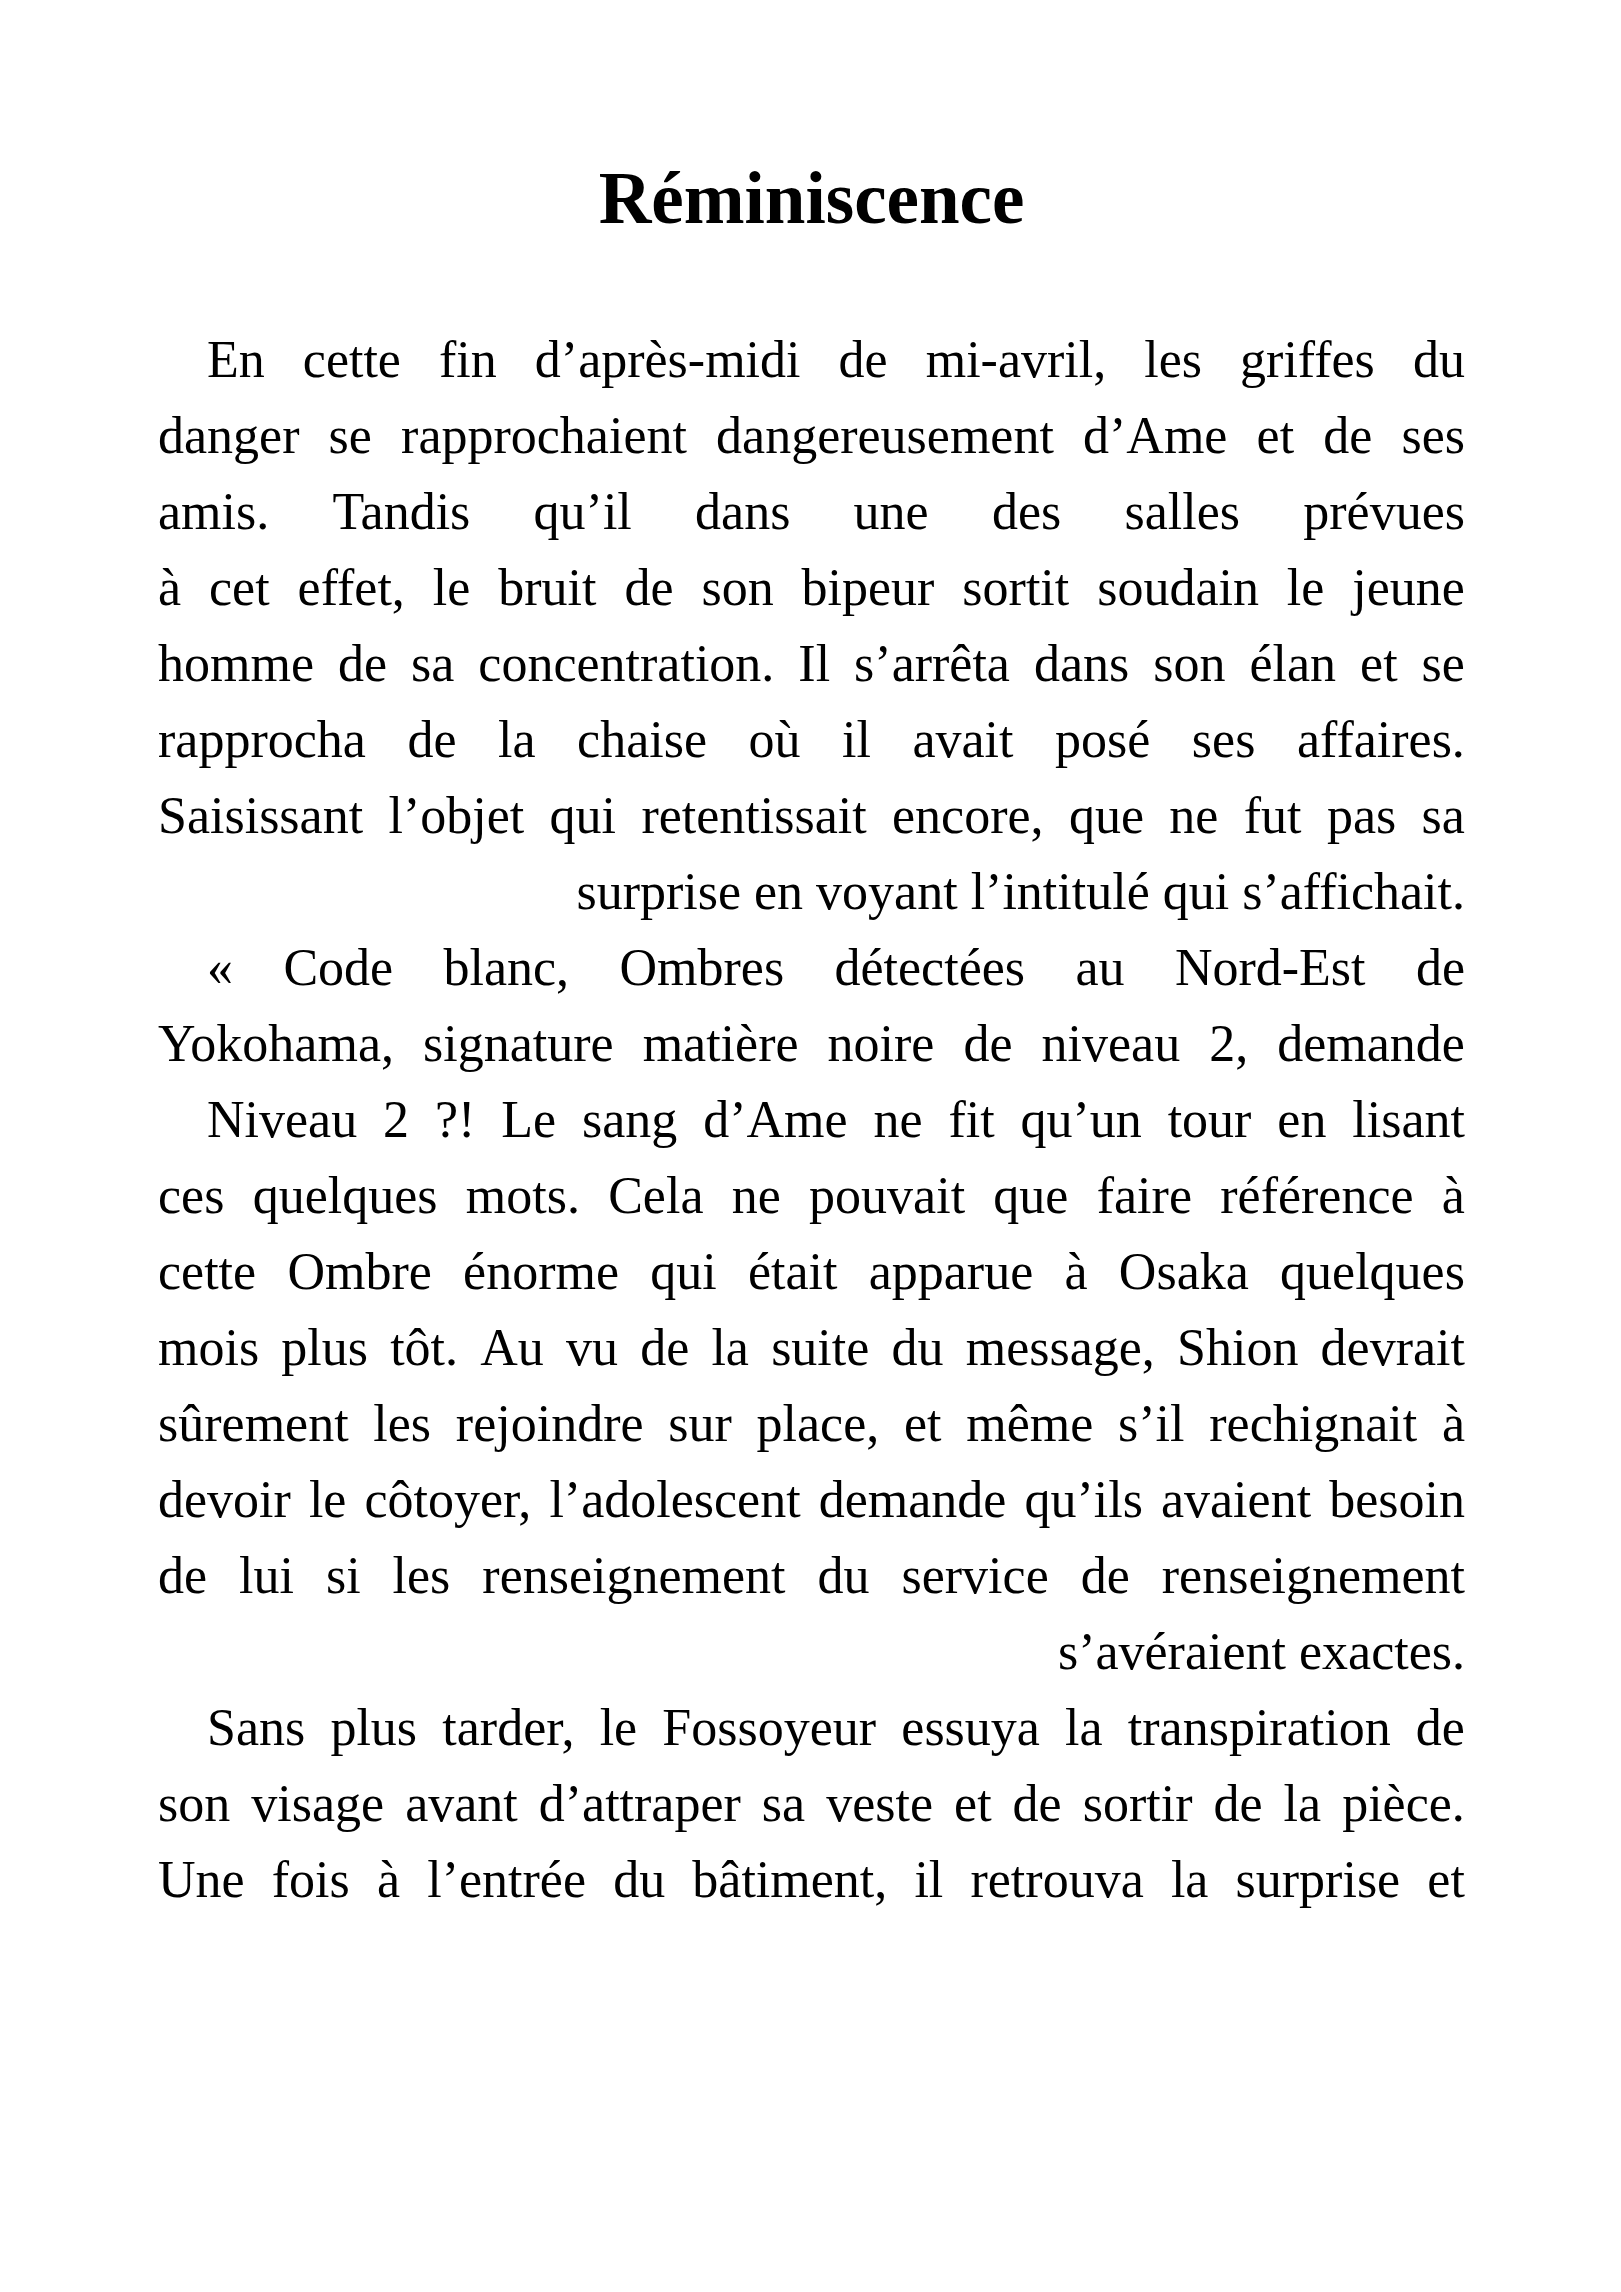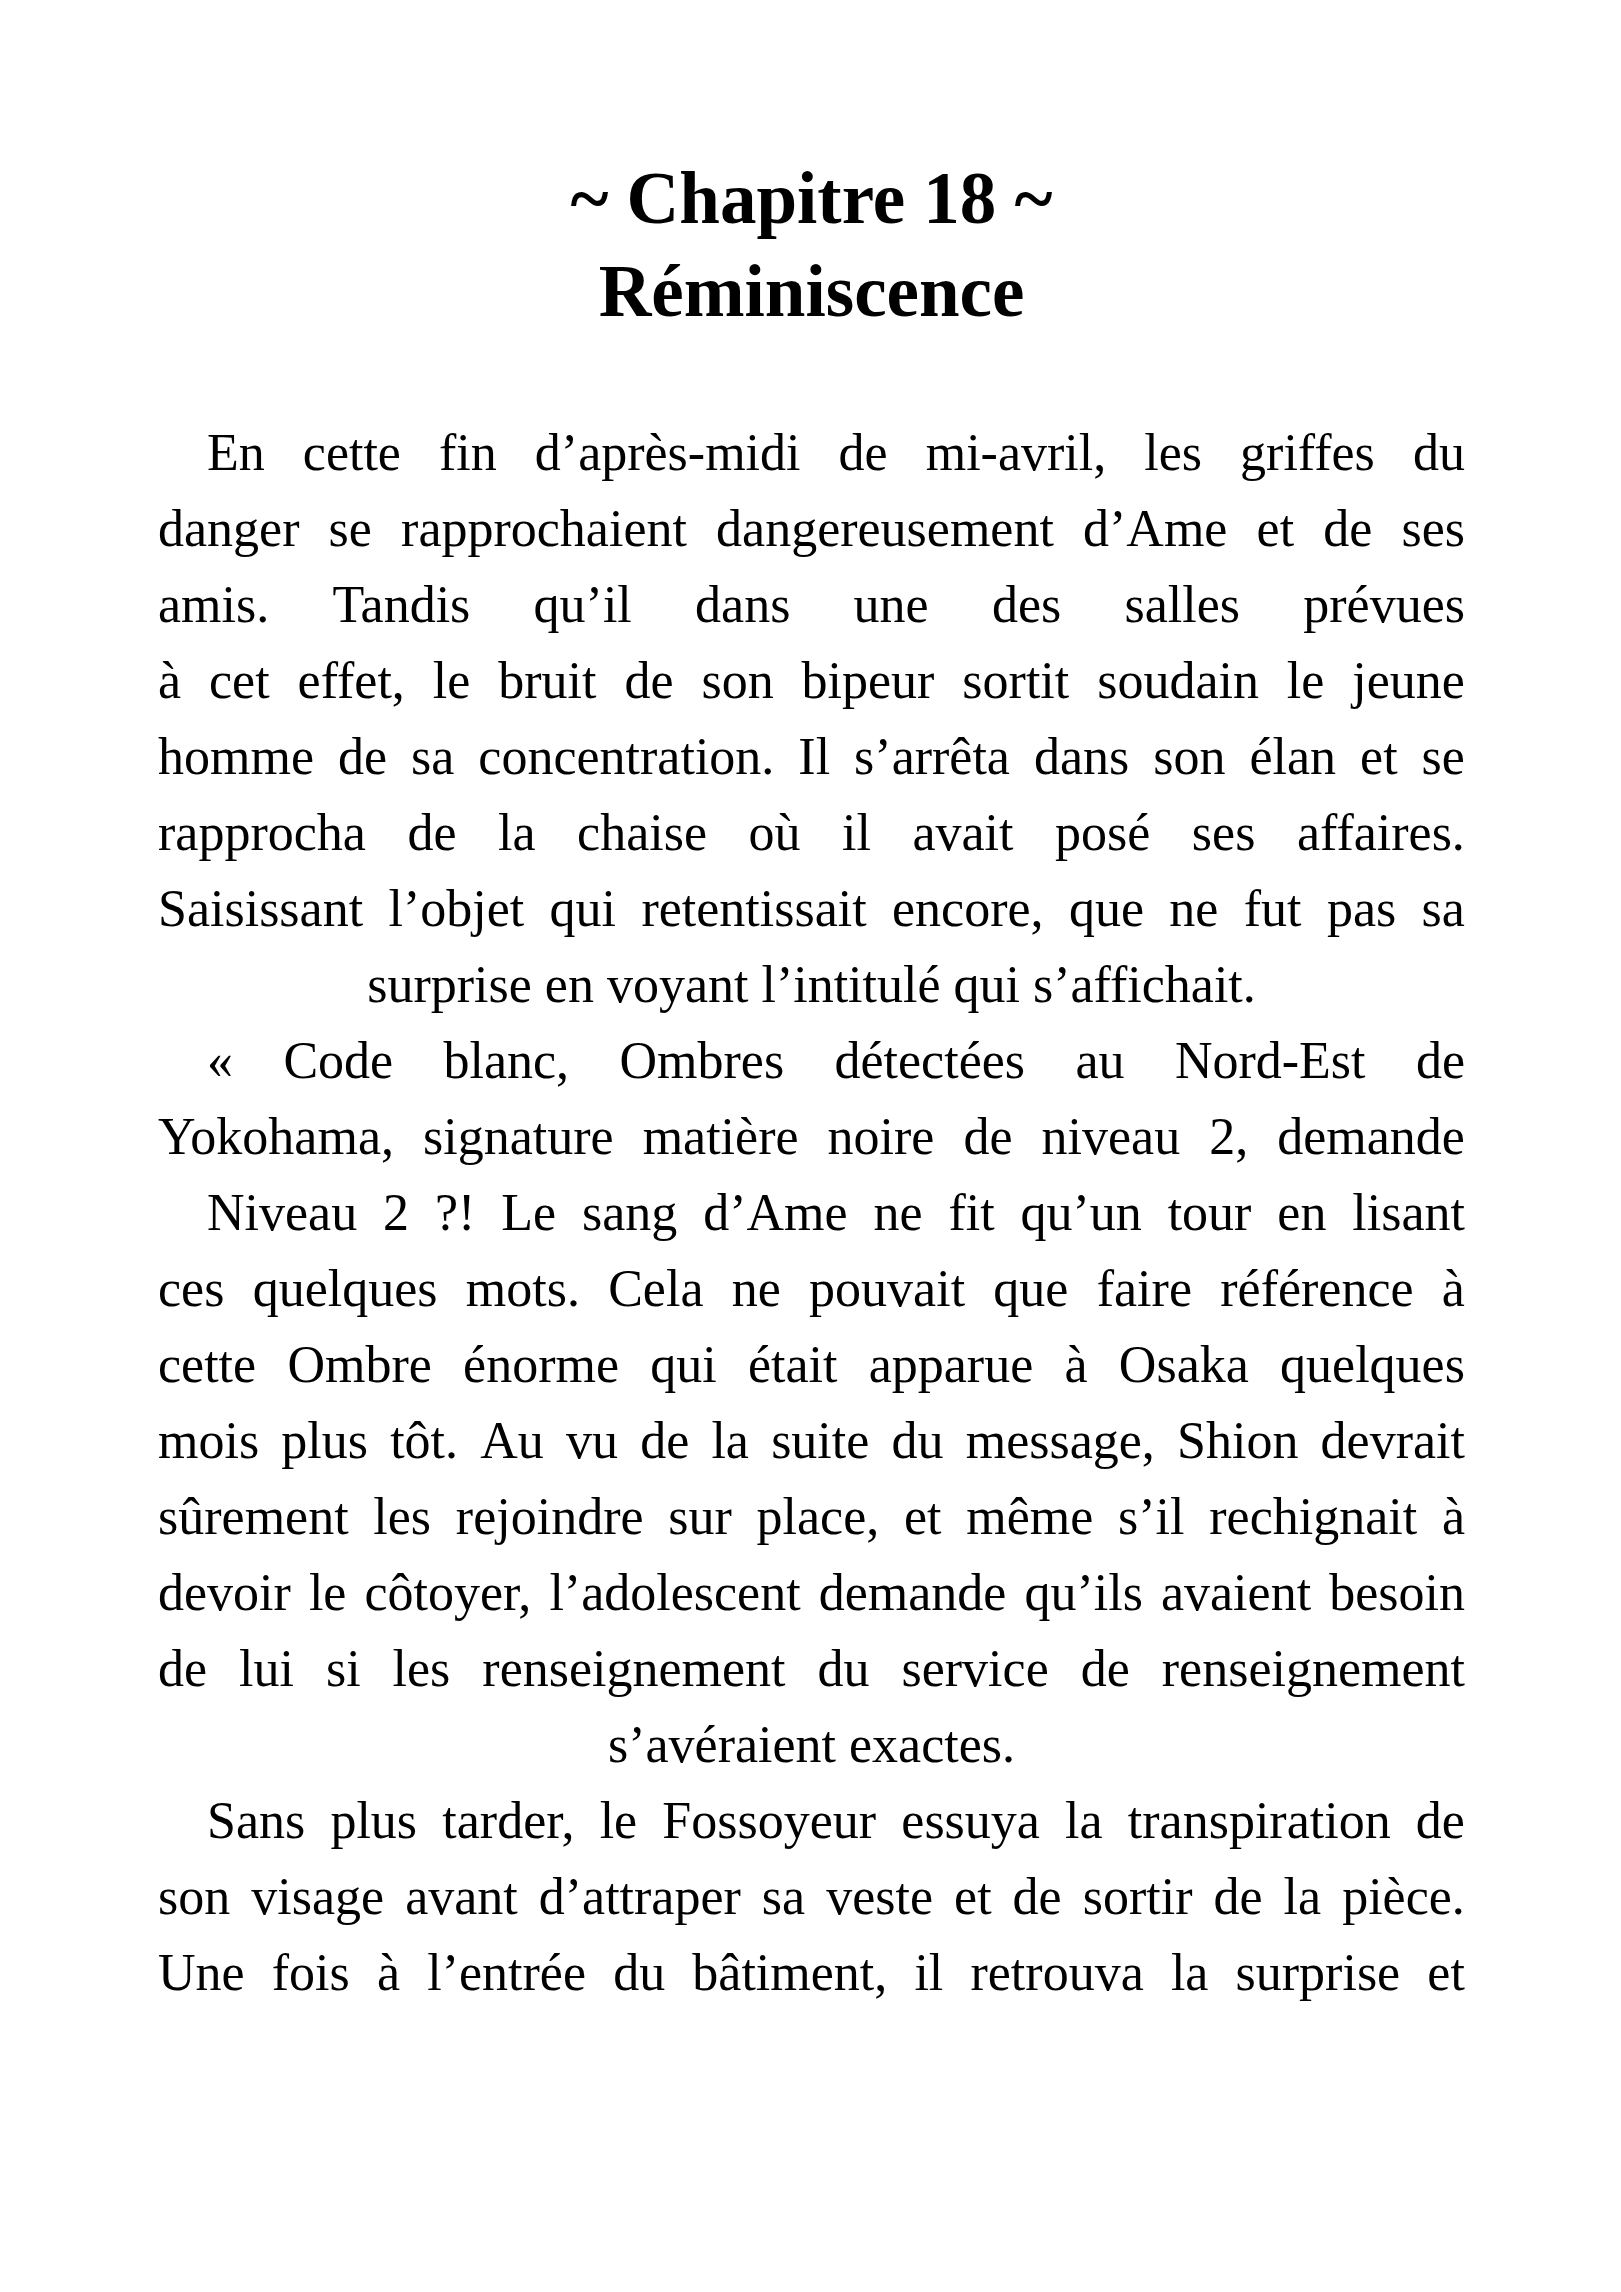--- a/index.html
+++ b/index.html
@@ -32,29 +32,28 @@
   .line {
     height: 76px;
     white-space: nowrap;
   }
   .line.just {
     display: flex;
     justify-content: space-between;
   }
   .line.just span { line-height: 76px; }
   .line.indent { padding-left: 49px; }
-  .line.plain { text-align: center; }
+  .line.plain { text-align: right; }
 </style>
 </head>
 <body>
 
 <div class="page">
   <div class="content">
     <h1 class="chapter-title">
-      <div>~ Chapitre 18 ~</div>
       <div>Réminiscence</div>
     </h1>
     <div class="body-text">
         <div class="line just indent">
           <span>En</span>
           <span>cette</span>
           <span>fin</span>
           <span>d’après-midi</span>
           <span>de</span>
           <span>mi-avril,</span>

